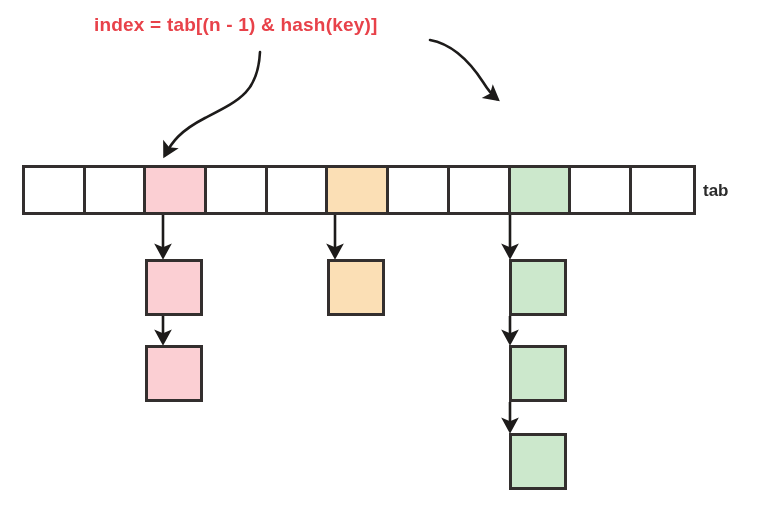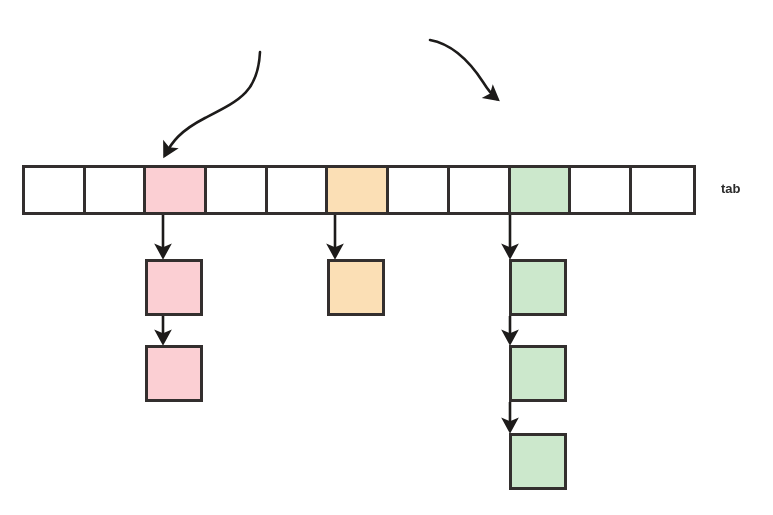--- a/index.html
+++ b/index.html
@@ -34,23 +34,23 @@
     left: 508px;
     top: 90px;
     font-size: 14px;
     font-weight: bold;
     color: #2b2b2b;
     white-space: nowrap;
   }
   
   #tab-label {
     position: absolute;
-    left: 721px;
+    left: 703px;
     top: 181px;
-    font-size: 13px;
+    font-size: 17px;
     font-weight: bold;
     color: #2b2b2b;
     white-space: nowrap;
   }
   
   #bucket-array {
     position: absolute;
     left: 22px;
     top: 165px;
     display: flex;
@@ -113,20 +113,21 @@
 
     <path d="M 335,215 L 335,256" fill="none" stroke="#1d1b1a" stroke-width="2.6" marker-end="url(#head-sm)"></path>
 
     <path d="M 510,215 L 510,256" fill="none" stroke="#1d1b1a" stroke-width="2.6" marker-end="url(#head-sm)"></path>
 
     <path d="M 510,316 L 510,342" fill="none" stroke="#1d1b1a" stroke-width="2.6" marker-end="url(#head-sm)"></path>
 
     <path d="M 510,402 L 510,430" fill="none" stroke="#1d1b1a" stroke-width="2.6" marker-end="url(#head-sm)"></path>
   </svg>
 
+  <div id="formula-title">index = tab[(n - 1) &amp; hash(key)]</div>
 
 
   <div id="bucket-array">
       <div class="bucket-cell" style="background: rgb(255, 255, 255);"></div>
       <div class="bucket-cell" style="background: rgb(255, 255, 255);"></div>
       <div class="bucket-cell" style="background: rgb(251, 207, 211);"></div>
       <div class="bucket-cell" style="background: rgb(255, 255, 255);"></div>
       <div class="bucket-cell" style="background: rgb(255, 255, 255);"></div>
       <div class="bucket-cell" style="background: rgb(251, 223, 181);"></div>
       <div class="bucket-cell" style="background: rgb(255, 255, 255);"></div>

